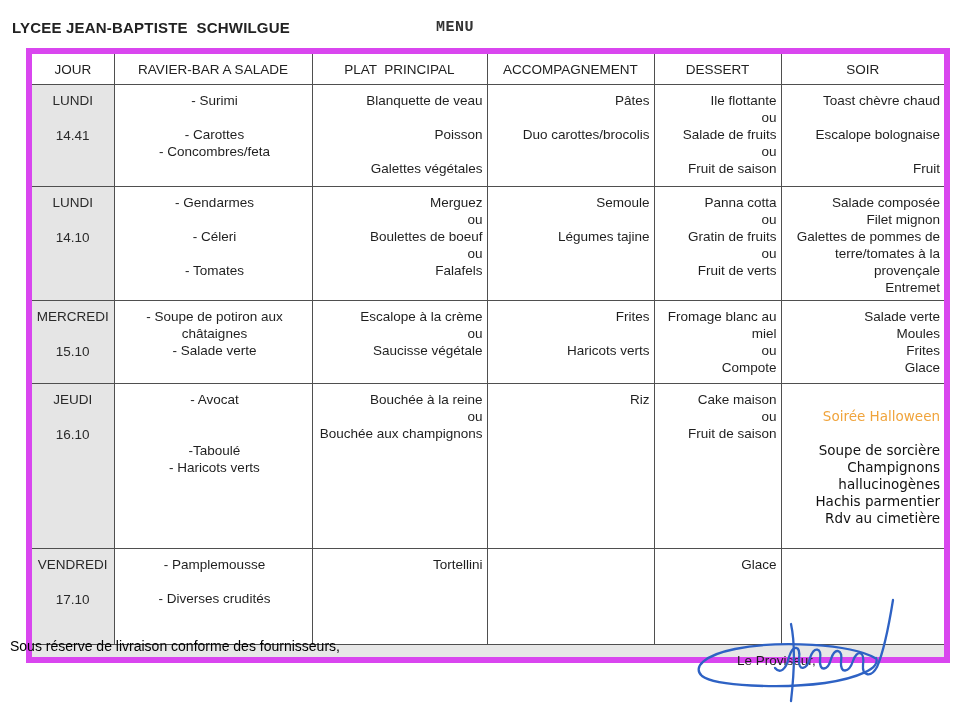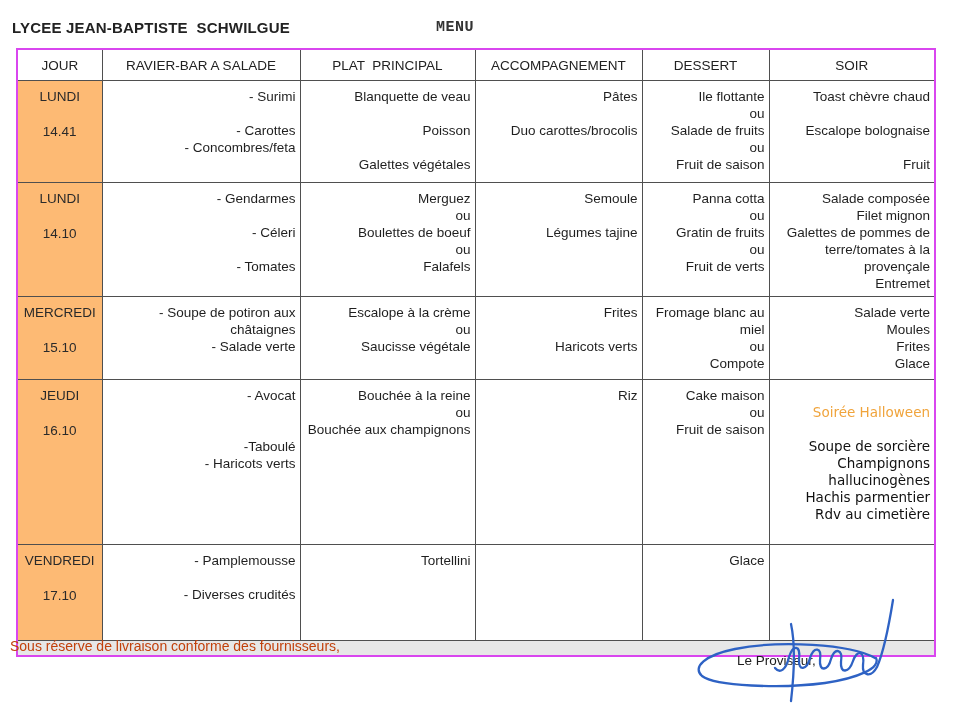--- a/index.html
+++ b/index.html
@@ -10,23 +10,23 @@
   }
   .doc-title{
     position:absolute;left:12px;top:19px;
     font-size:15px;font-weight:bold;letter-spacing:.2px;white-space:pre;color:#222;
   }
   .menu-label{
     position:absolute;left:436px;top:19px;
     font-size:15px;font-weight:bold;letter-spacing:.5px;color:#333;font-family:Liberation Mono, monospace;
   }
   table.menu{
-    position:absolute;left:16px;top:48px;
+    position:absolute;left:26px;top:48px;
     border-collapse:collapse;table-layout:fixed;
-    border:2px solid #d946ef;
+    border:6px solid #d946ef;
   }
   table.menu td,table.menu th{
     border:1px solid #4f4f4f;
     vertical-align:top;
     font-size:13.5px;line-height:17px;
     padding:7px 4px 4px 4px;
     overflow:hidden;
   }
   table.menu th{
     font-weight:normal;font-size:13.5px;color:#222;
@@ -35,36 +35,36 @@
   }
   .col-day{width:85px}.col-salade{width:198px}.col-plat{width:175px}
   .col-accomp{width:167px}.col-dessert{width:127px}.col-soir{width:166px}
   tr.r-lundi{height:102px}
   tr.r-mardi{height:107px}
   tr.r-mercredi{height:83px}
   tr.r-jeudi{height:136px}
   tr.r-vendredi{height:96px}
   tr.r-strip{height:15px}
   td.day-cell{
-    background:#fdba74;text-align:center;color:#2a2a2a;
+    background:#e5e5e5;text-align:center;color:#2a2a2a;
     padding-top:14px;
   }
   td.day-cell .date{margin-top:18px;}
   td.cell{white-space:pre-line;text-align:right;color:#1f1f1f;}
-  td.cell.left{text-align:right;padding-left:7px;}
+  td.cell.left{text-align:center;padding-left:7px;}
   td.strip-cell{background:#e7e7e7;padding:0;border-top:1px solid #5a5a5a;}
   td.soir-event{
     font-family:"DejaVu Sans", sans-serif;
     font-size:13px;line-height:19px;padding-top:5px;
   }
   .event-title{color:#f0a43c;}
   .event-lines{white-space:pre-line;color:#111;}
   .footer-note{
     position:absolute;left:10px;top:638px;
-    font-size:14px;color:#c2410c;
+    font-size:14px;color:#000000;
   }
   .signature-block{
     position:absolute;left:690px;top:575px;width:263px;height:130px;
   }
   .signature-block .proviseur-label{
     position:absolute;left:47px;top:78px;font-size:13.5px;color:#1d1d1d;
   }
   .signature-block svg{position:absolute;left:0;top:0;}
 </style>
 </head>

